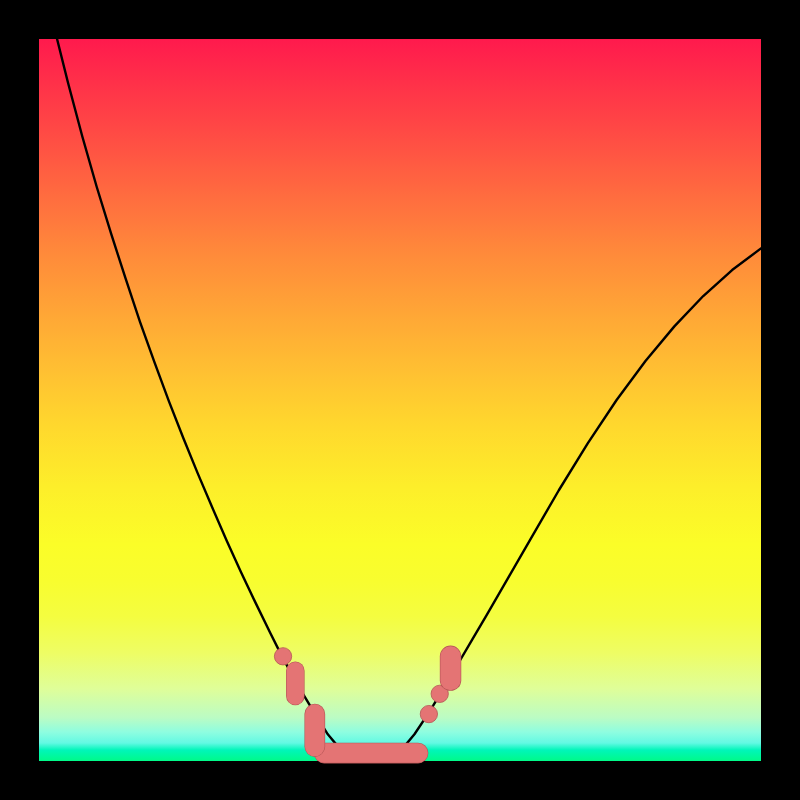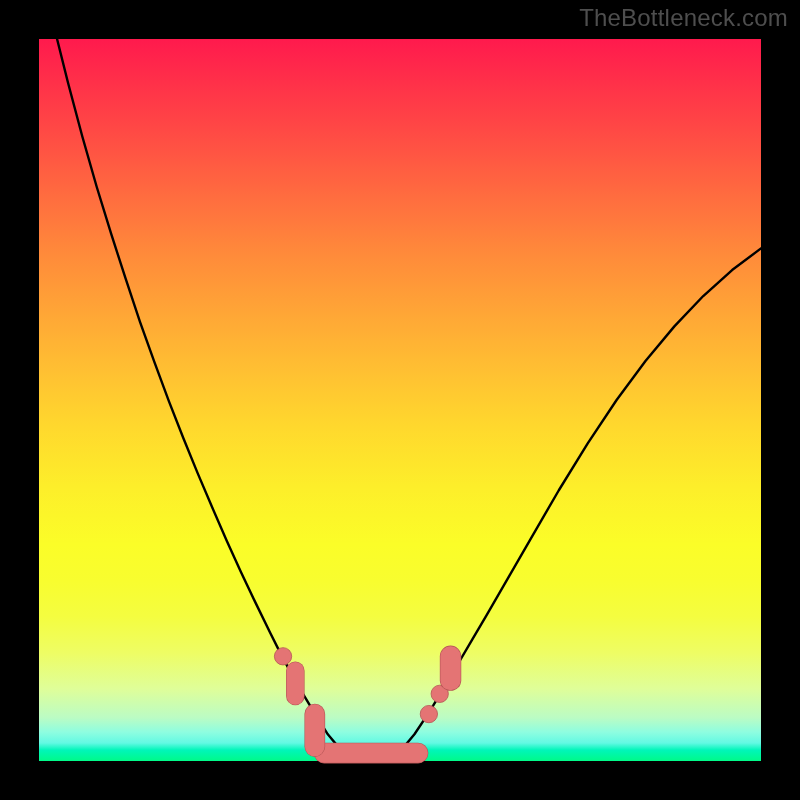--- a/index.html
+++ b/index.html
@@ -62,21 +62,20 @@
     font-size: 24px;
     font-weight: 400;
     letter-spacing: 0.2px;
     user-select: none;
   }
 </style>
 </head>
 <body>
 
 <div class="stage">
-  <div class="watermark">TheBottleneck.com</div>
   <div class="plot-area">
     <svg class="curves" viewBox="0 0 722 722">
       <g id="curve-group">
           <path d="M0.00 -72.20 L14.44 -14.44 L28.88 43.32 L43.32 97.47 L57.76 148.01 L72.20 194.94 L86.64 239.70 L101.08 283.02 L115.52 323.46 L129.96 362.44 L144.40 399.27 L158.84 434.64 L173.28 468.58 L187.72 501.79 L202.16 533.56 L216.60 563.88 L231.04 593.48 L241.87 615.14 L252.70 635.36 L263.53 654.13 L274.36 672.18 L288.80 695.29 L303.24 712.61 " fill="none" stroke="#000000" stroke-width="2.4" stroke-linecap="round" stroke-linejoin="round"></path>
           <path d="M303.24 712.61 L317.68 716.95 L332.12 717.67 L346.56 716.95 L361.00 712.61 " fill="none" stroke="#000000" stroke-width="2.4" stroke-linecap="round" stroke-linejoin="round"></path>
           <path d="M361.00 712.61 L375.44 695.29 L389.88 673.63 L404.32 649.80 L418.76 625.25 L433.20 600.70 L447.64 576.16 L469.30 538.61 L490.96 501.07 L519.84 451.25 L548.72 404.32 L577.60 361.00 L606.48 322.01 L635.36 287.36 L664.24 257.03 L693.12 231.04 L722.00 209.38 " fill="none" stroke="#000000" stroke-width="2.4" stroke-linecap="round" stroke-linejoin="round"></path>
         </g>
       <g id="marker-group">
           <circle cx="244.04" cy="617.31" r="8.66" fill="#e47474" stroke="#b55555" stroke-width="0.8"></circle>
           <line x1="256.31" y1="657.02" x2="256.31" y2="631.75" stroke="#b55555" stroke-width="18.53" stroke-linecap="round"></line>

